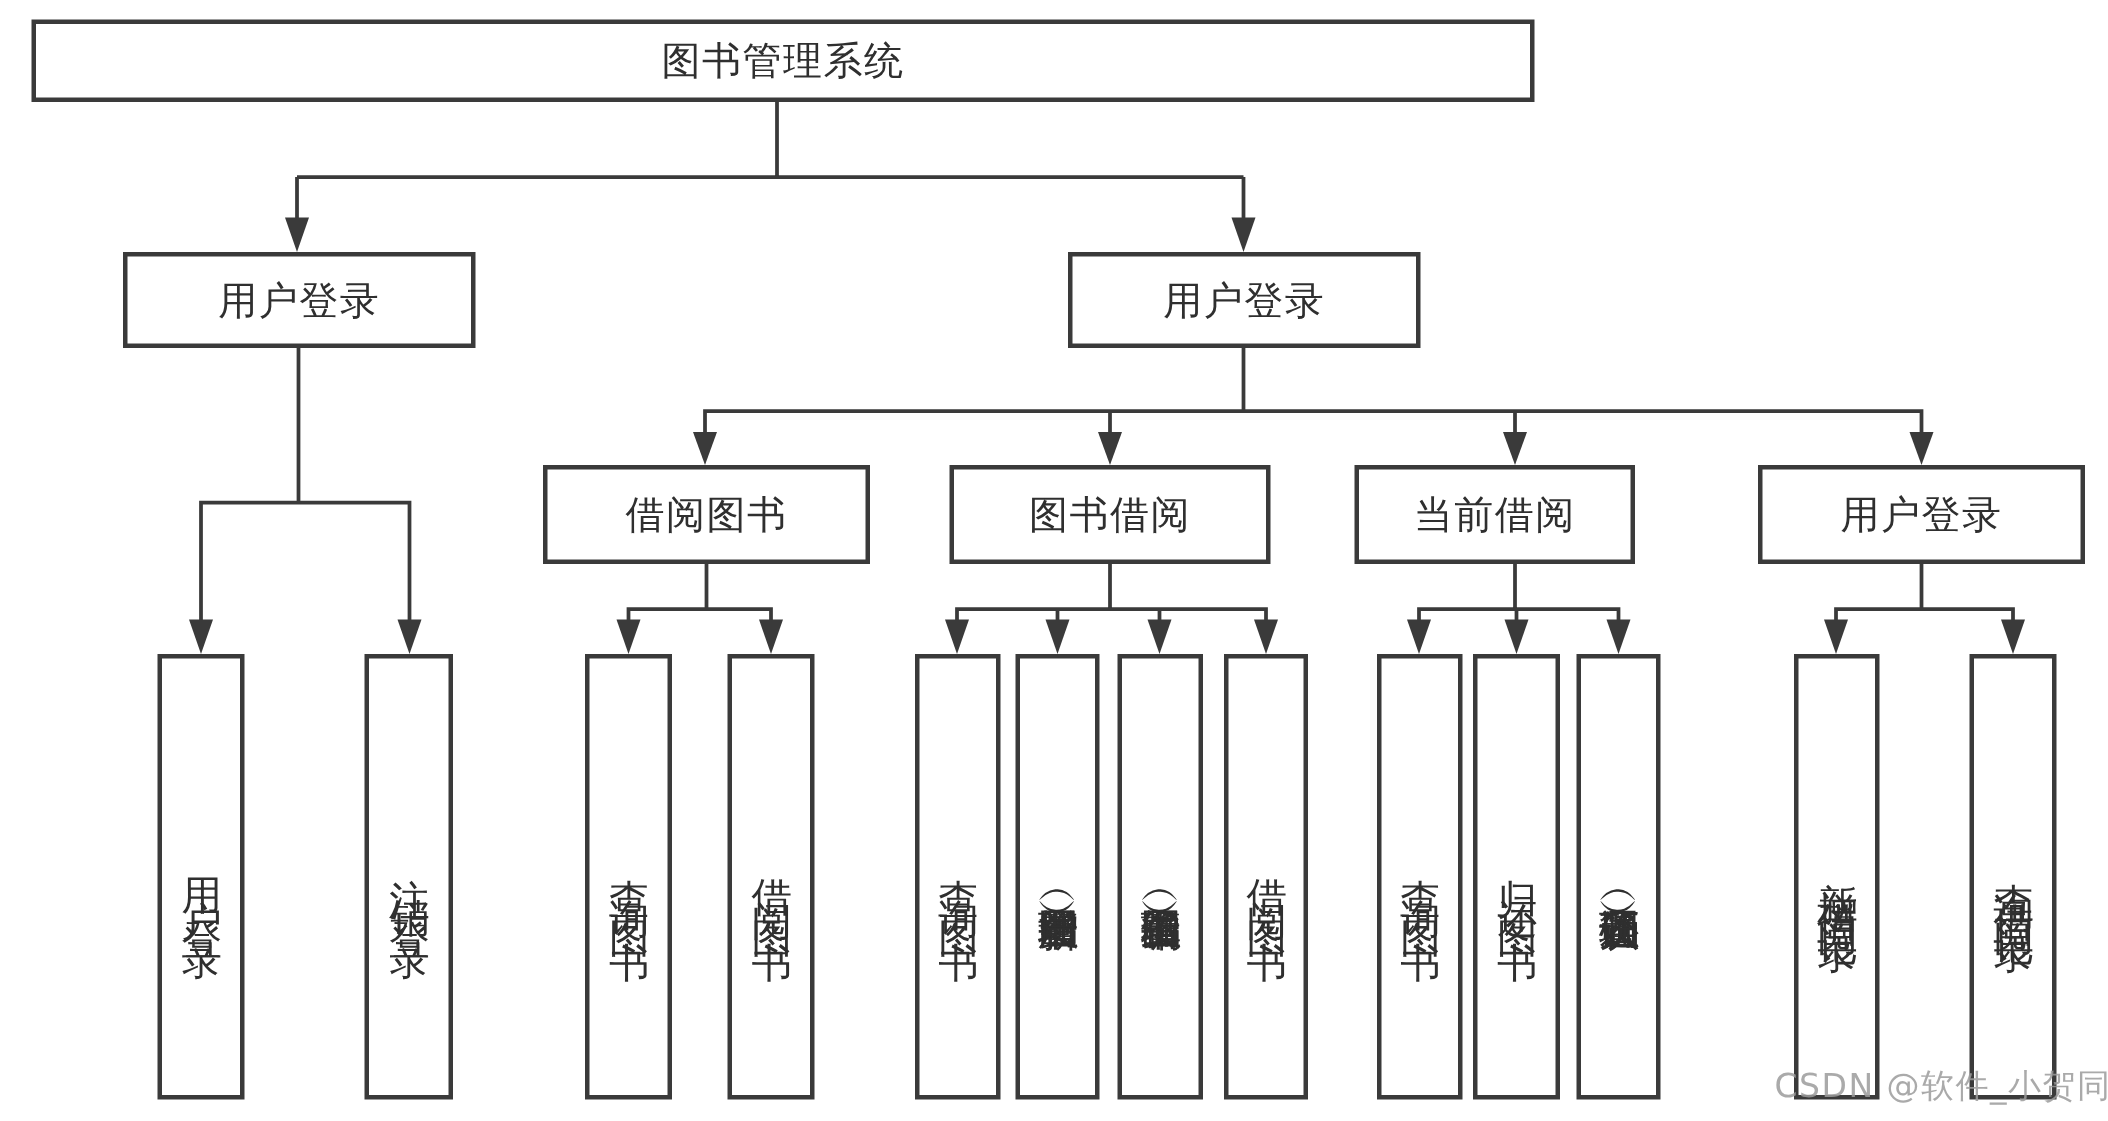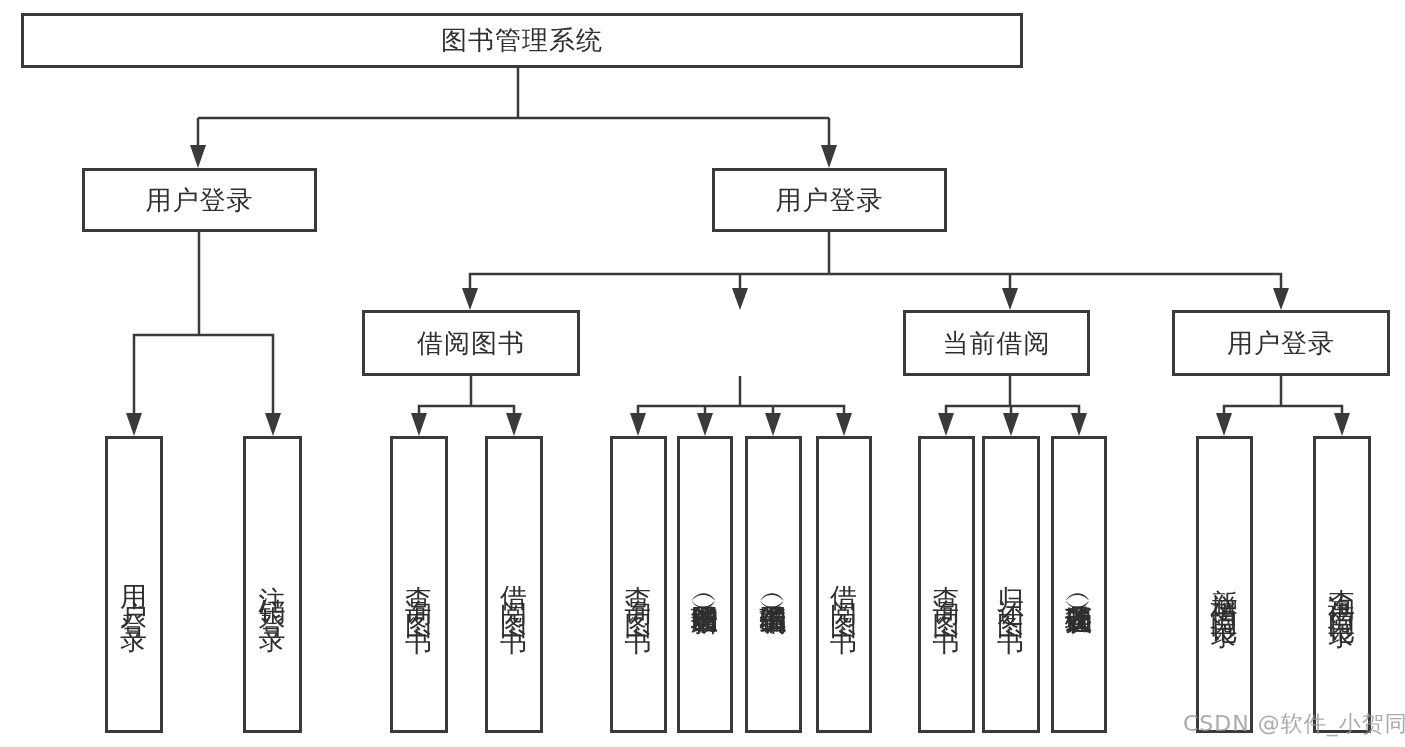--- a/index.html
+++ b/index.html
@@ -95,20 +95,21 @@
       <polygon points="1334,413 1350,413 1342,436"></polygon>
     </g>
   </svg>
 
   <div class="box h" style="left:21px; top:13px; width:1002px; height:55px;">图书管理系统</div>
 
   <div class="box h" style="left:82px; top:168px; width:235px; height:64px;">用户登录</div>
   <div class="box h" style="left:712px; top:168px; width:235px; height:64px;">用户登录</div>
 
   <div class="box h" style="left:362px; top:310px; width:218px; height:66px;">借阅图书</div>
+  <div class="box h" style="left:633px; top:310px; width:214px; height:66px;">图书借阅</div>
   <div class="box h" style="left:903px; top:310px; width:187px; height:66px;">当前借阅</div>
   <div class="box h" style="left:1172px; top:310px; width:218px; height:66px;">用户登录</div>
 
   <div class="box v chars4" style="left:105px; top:436px; width:58px; height:297px;">用户登录</div>
   <div class="box v chars4" style="left:243px; top:436px; width:59px; height:297px;">注销登录</div>
 
   <div class="box v chars4" style="left:390px; top:436px; width:58px; height:297px;">查询图书</div>
   <div class="box v chars4" style="left:485px; top:436px; width:58px; height:297px;">借阅图书</div>
 
   <div class="box v chars4" style="left:610px; top:436px; width:57px; height:297px;">查询图书</div>

